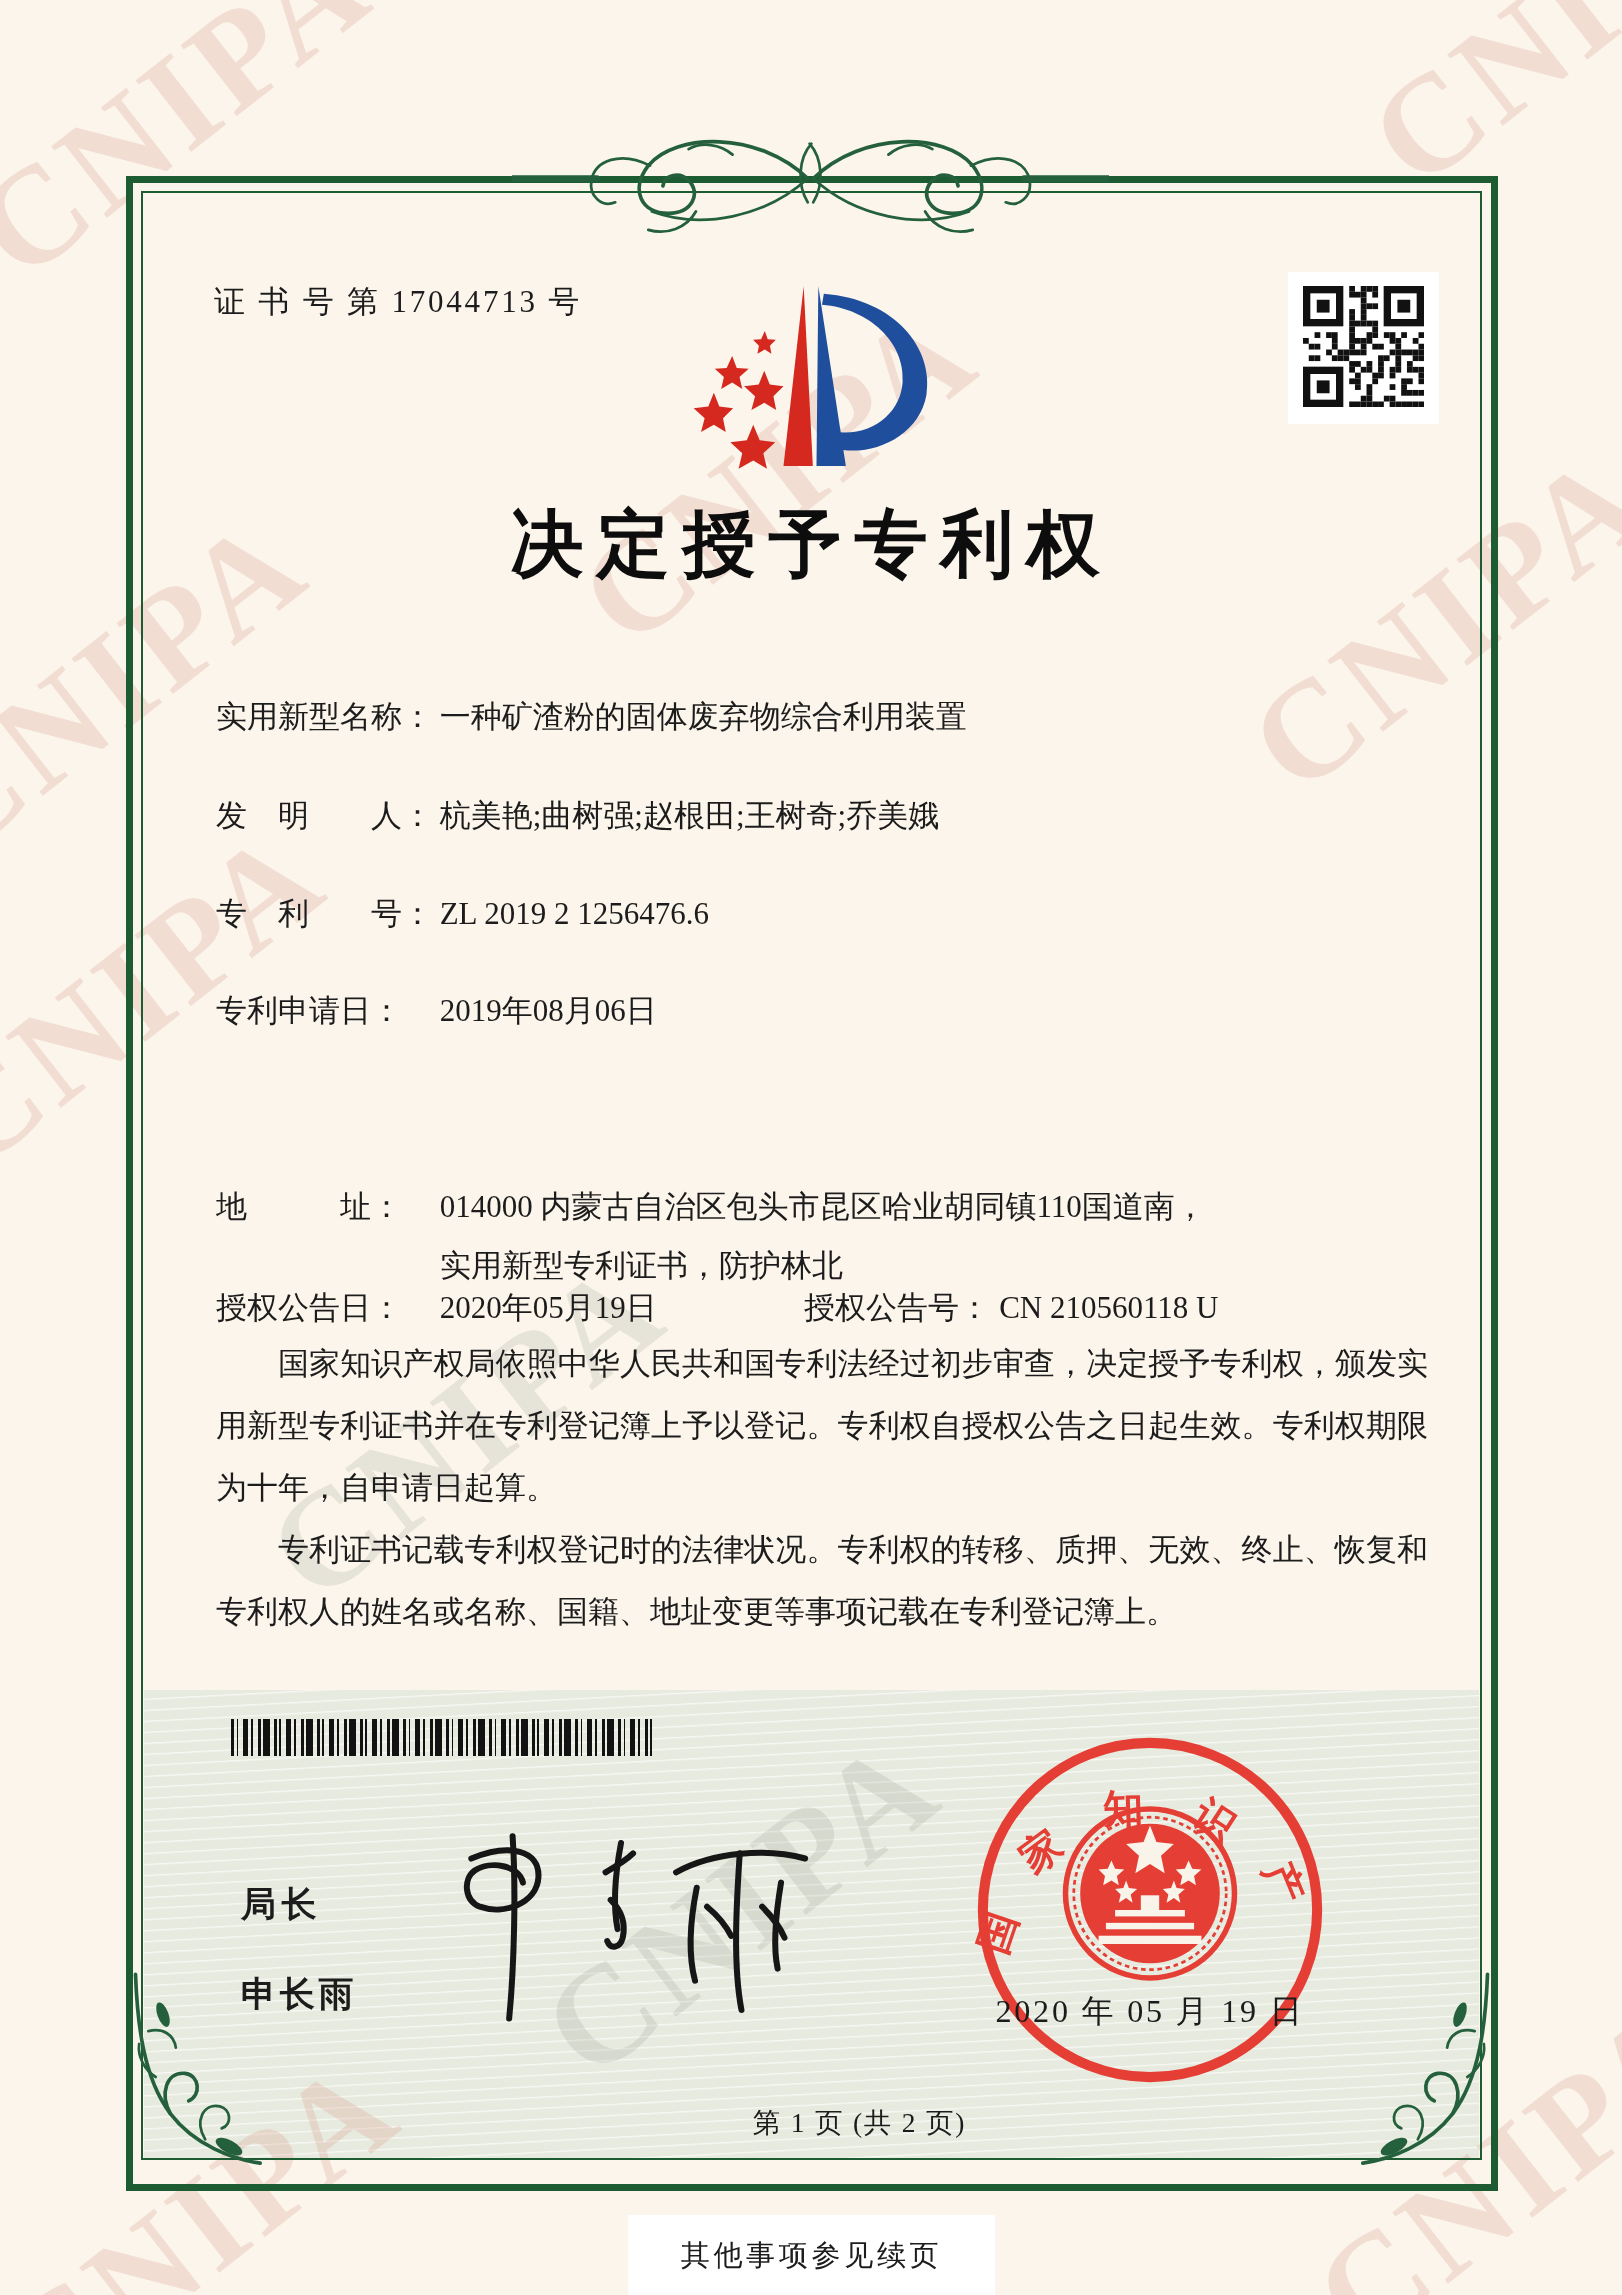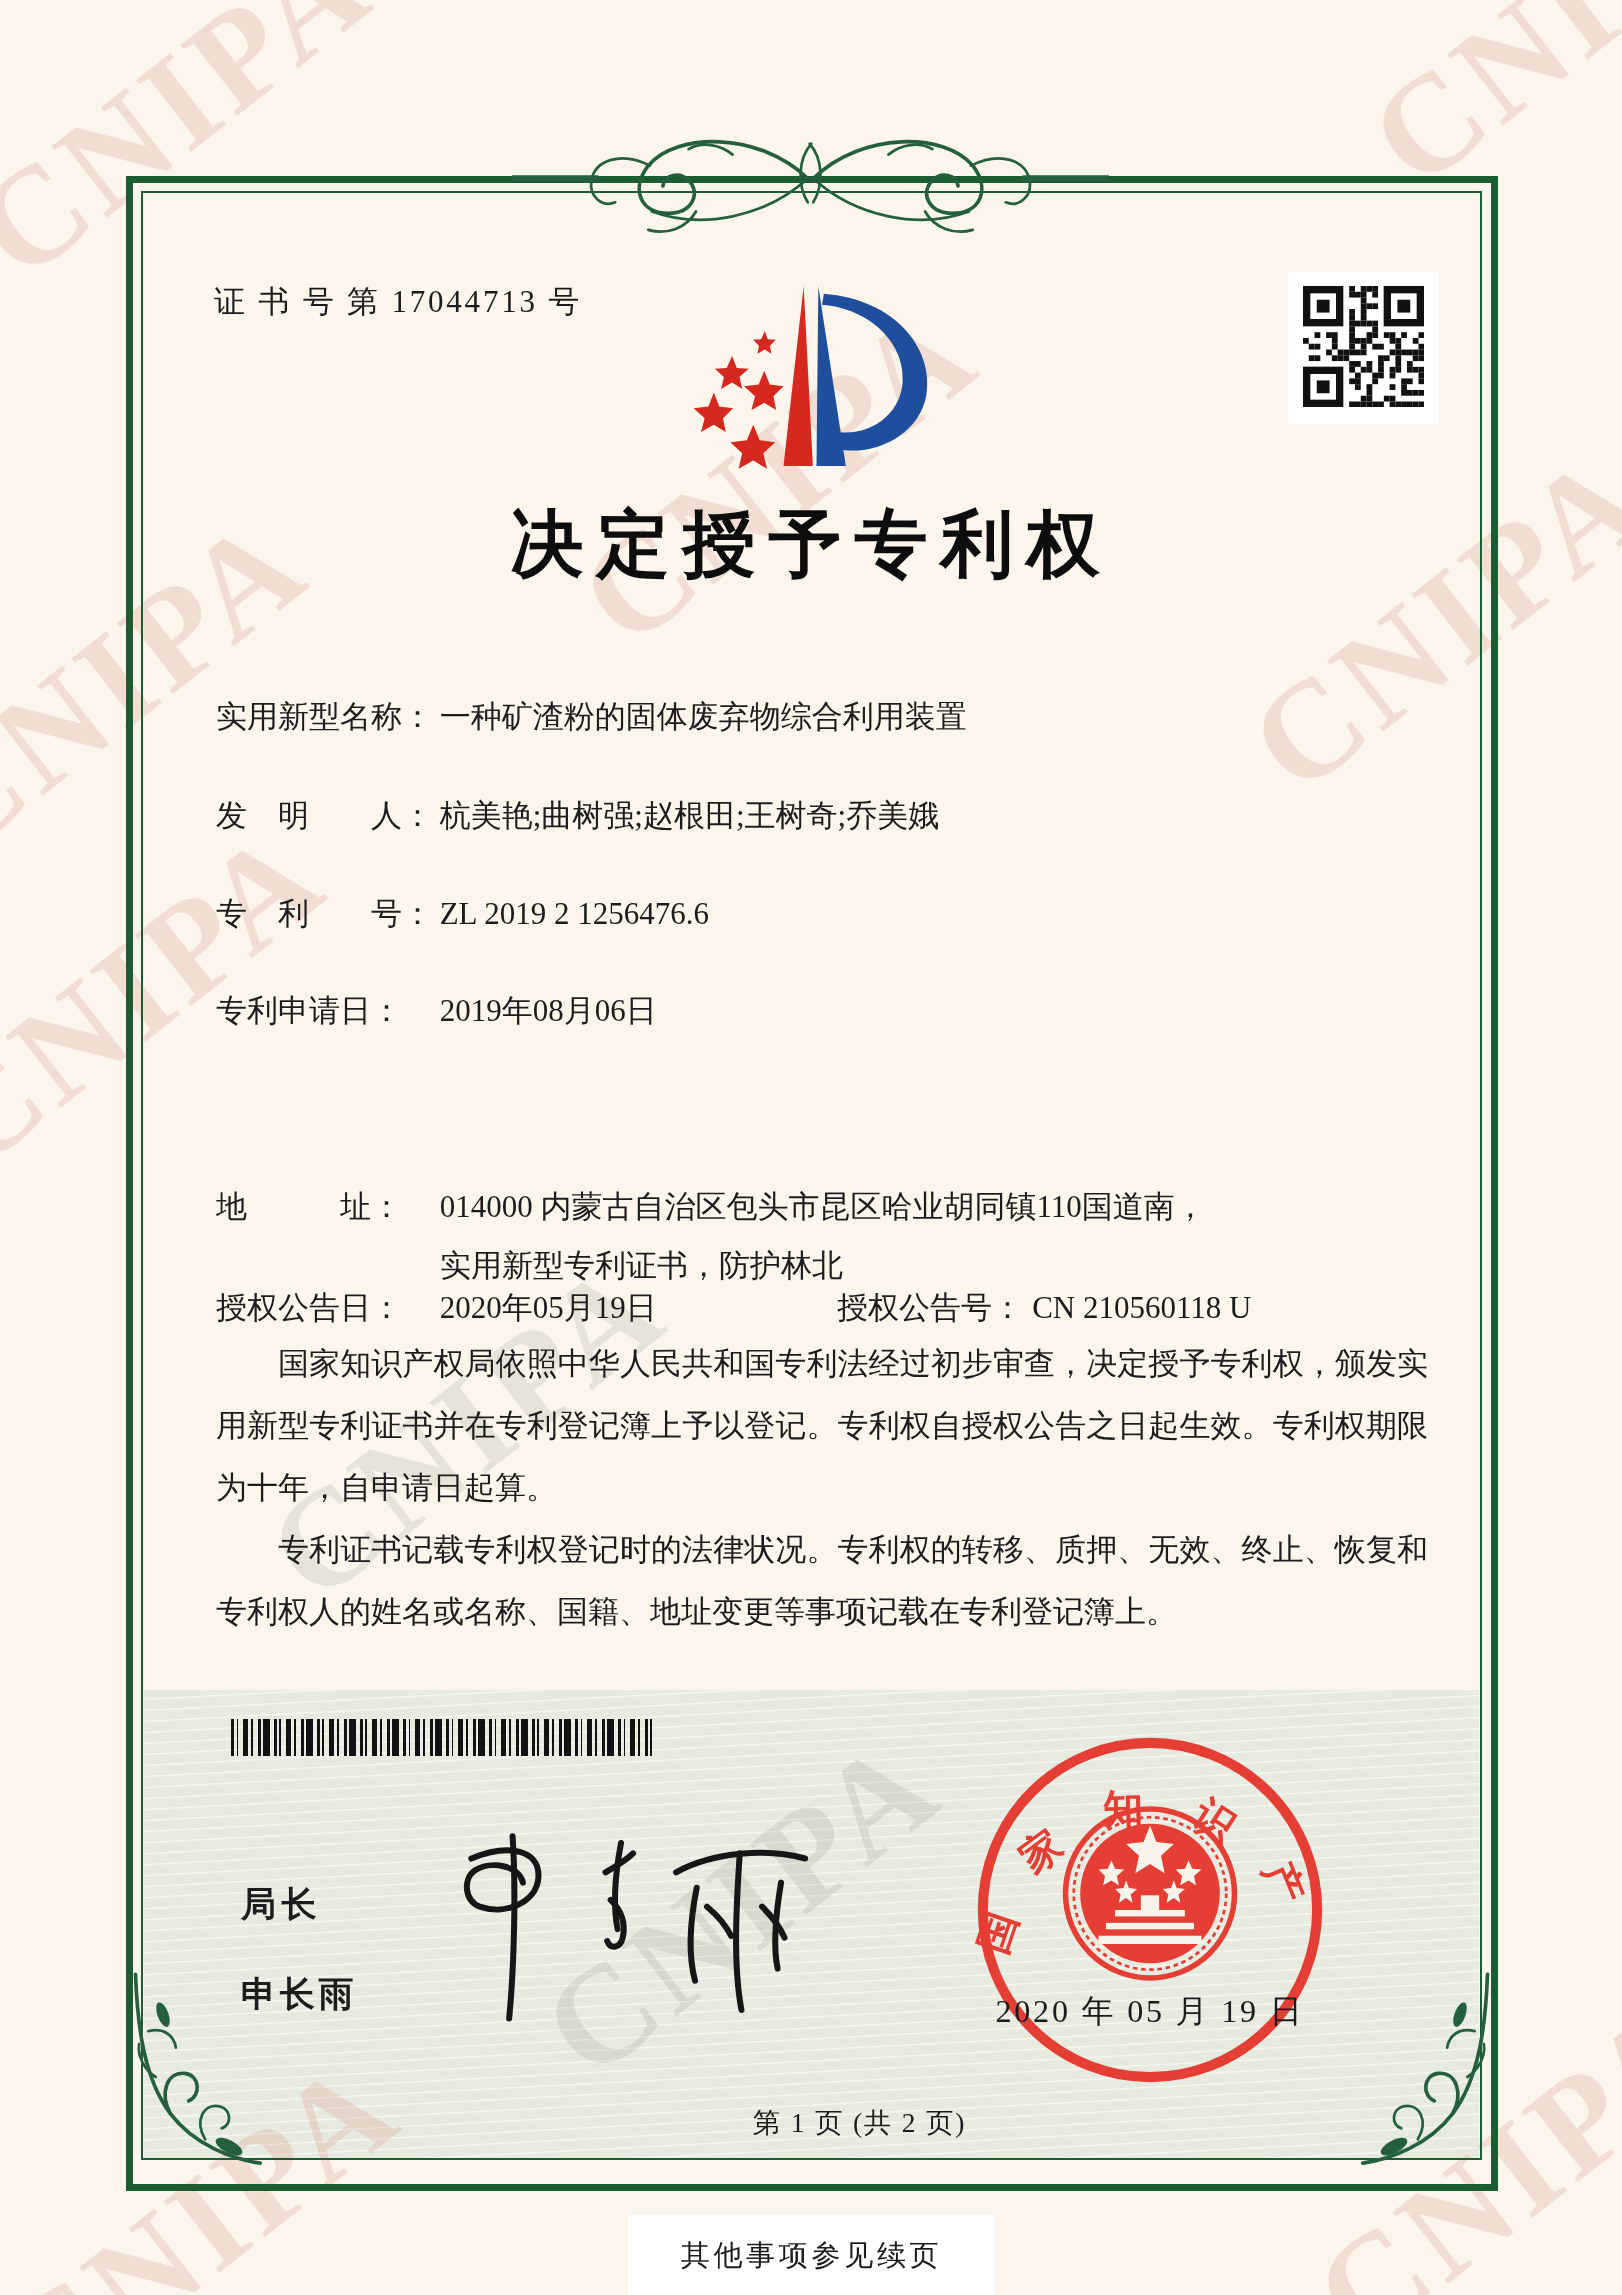--- a/index.html
+++ b/index.html
@@ -30,21 +30,21 @@
   .logo{position:absolute;left:675px;top:246px;z-index:3;}
   .qr-wrap{position:absolute;left:1288px;top:272px;width:151px;height:152px;background:#fff;
            z-index:3;display:flex;align-items:center;justify-content:center;}
   .doc-title{position:absolute;left:0;top:496px;width:100%;text-align:center;z-index:3;
              font-size:73px;font-weight:700;letter-spacing:13px;color:#0d0d0d;}
 
   
   .row{position:absolute;left:216px;font-size:31px;white-space:nowrap;z-index:3;}
   .row .lbl{display:inline-block;width:209px;margin-right:14.7px;}
   .addr2{position:absolute;left:440px;font-size:31px;z-index:3;}
-  .grant2{position:absolute;left:837px;font-size:31px;white-space:nowrap;z-index:3;}
+  .grant2{position:absolute;left:804px;font-size:31px;white-space:nowrap;z-index:3;}
   .grant2 .lbl{display:inline-block;margin-right:9.2px;}
 
   
   .body-text{position:absolute;left:216px;top:1333px;width:1212px;z-index:3;
              font-size:31px;line-height:62px;text-align:justify;}
   .body-text p{margin:0;text-indent:2em;}
 
   
   .barcode{position:absolute;left:231px;top:1719px;width:421px;height:37px;z-index:3;
     background:repeating-linear-gradient(90deg,

